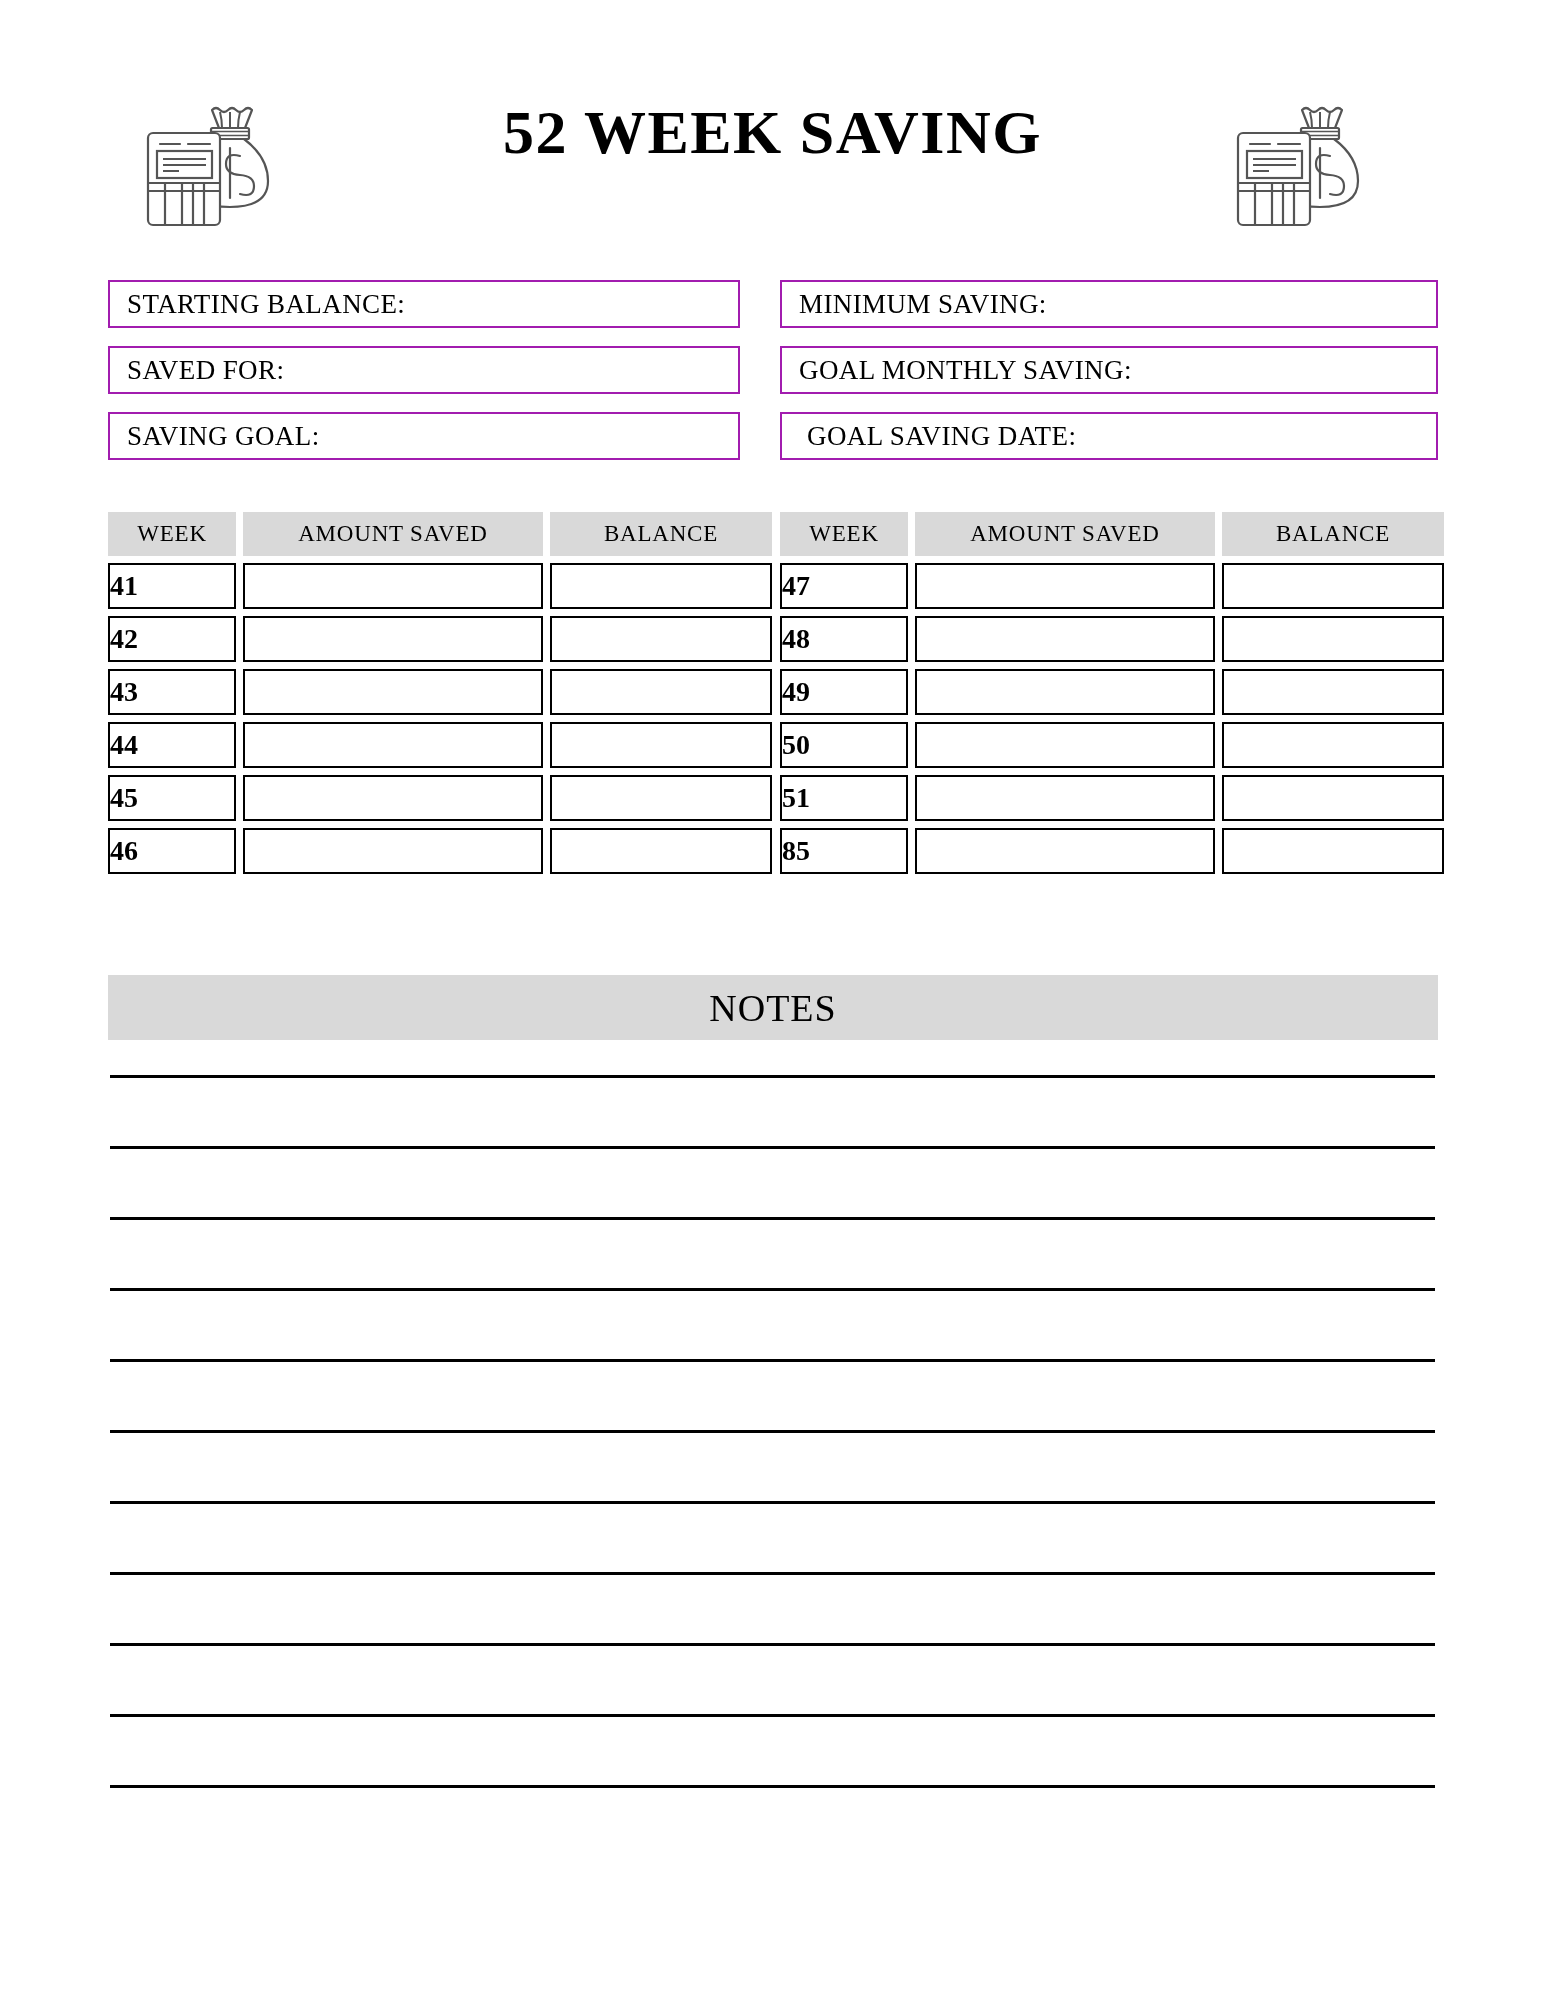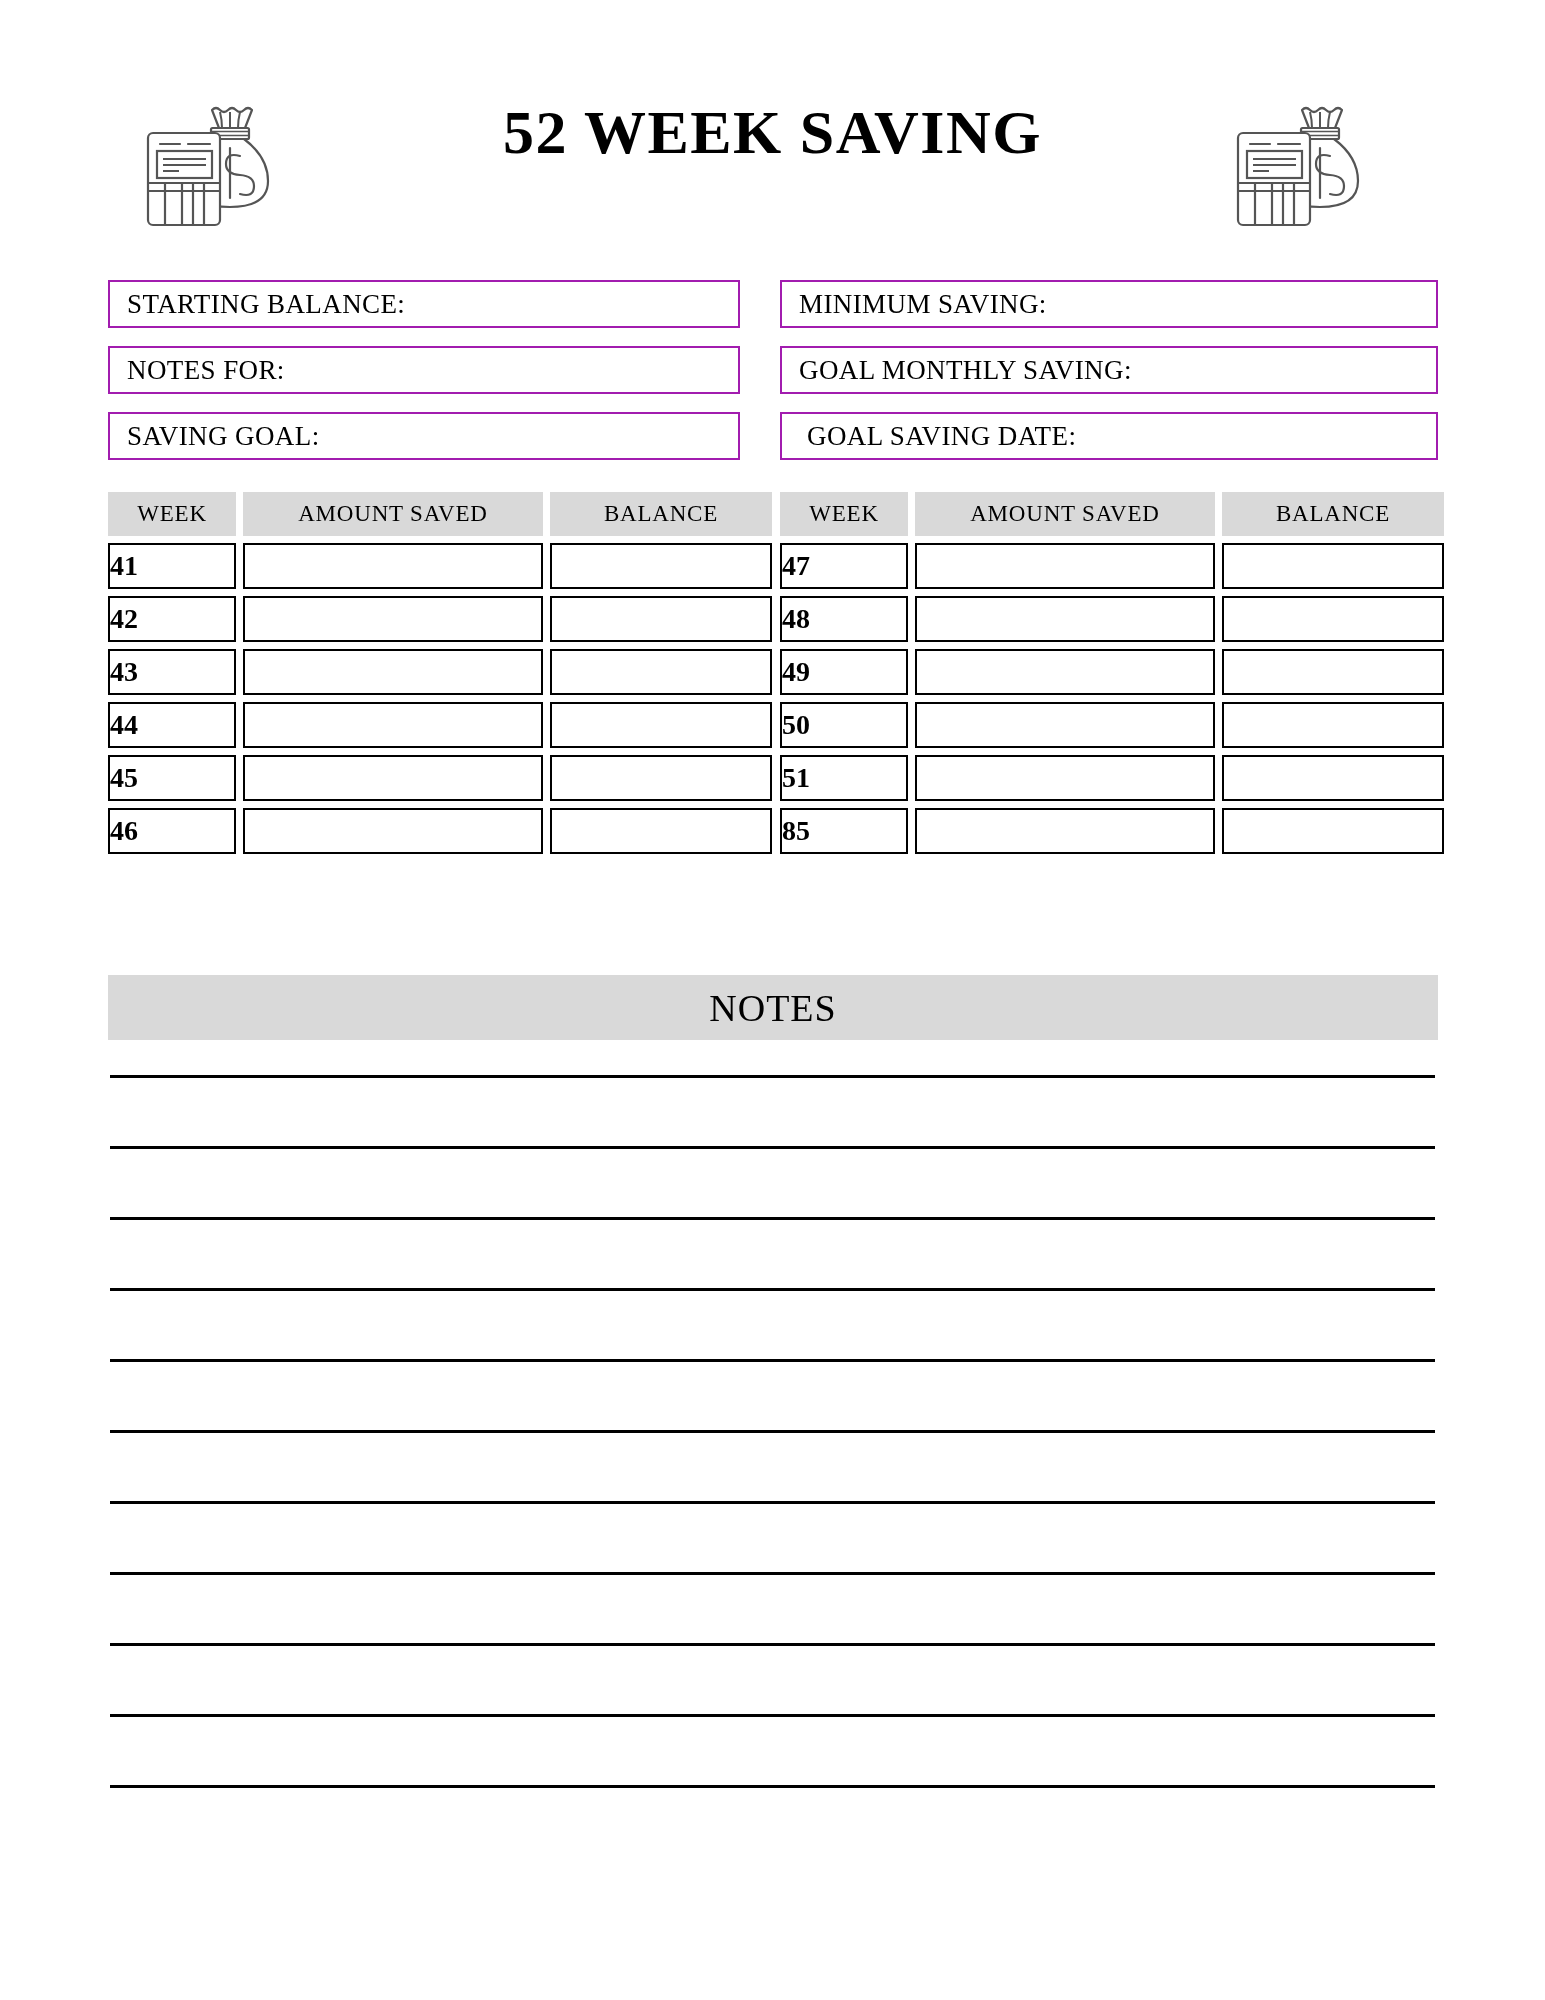--- a/index.html
+++ b/index.html
@@ -111,20 +111,21 @@
     box-sizing: border-box;
     background: #d9d9d9;
     height: 44px;
     display: flex;
     align-items: center;
     justify-content: center;
     font-family: "Liberation Serif", serif;
     font-size: 23px;
     letter-spacing: 0.8px;
     white-space: nowrap;
+    margin-top: 20px;
   }
   .th.c-week   { width: 128px; }
   .th.c-amount { width: 300px; }
   .th.c-bal    { width: 222px; }
 
   .trow {
     display: flex;
     gap: 7px;
     margin-top: 7px;
   }
@@ -226,21 +227,21 @@
     </div>
   </div>
 
   <div class="fields">
 
     <div class="field-col left">
       <div class="field-box">
         <span class="field-label">STARTING BALANCE:</span>
       </div>
       <div class="field-box">
-        <span class="field-label">NOTES FOR:</span>
+        <span class="field-label">SAVED FOR:</span>
       </div>
       <div class="field-box">
         <span class="field-label">SAVING GOAL:</span>
       </div>
     </div>
 
     <div class="field-col right">
       <div class="field-box">
         <span class="field-label">MINIMUM SAVING:</span>
       </div>

